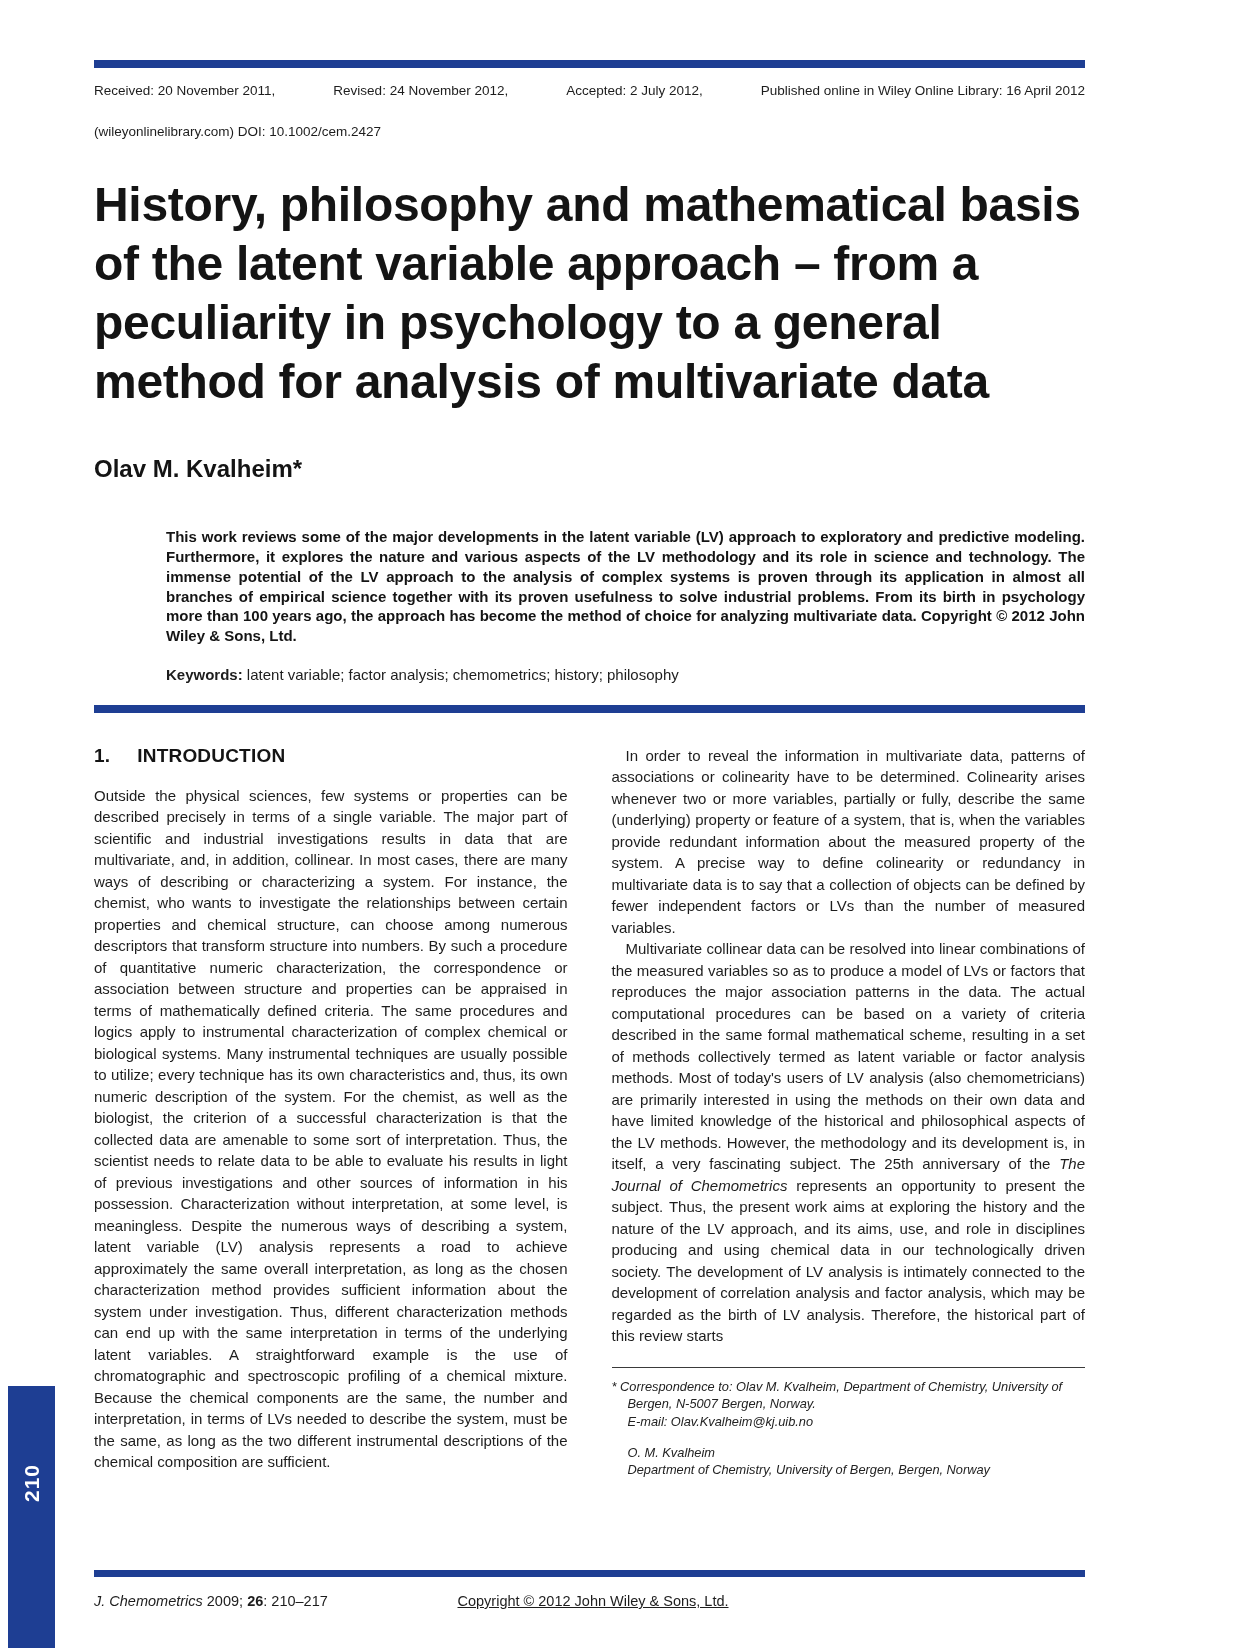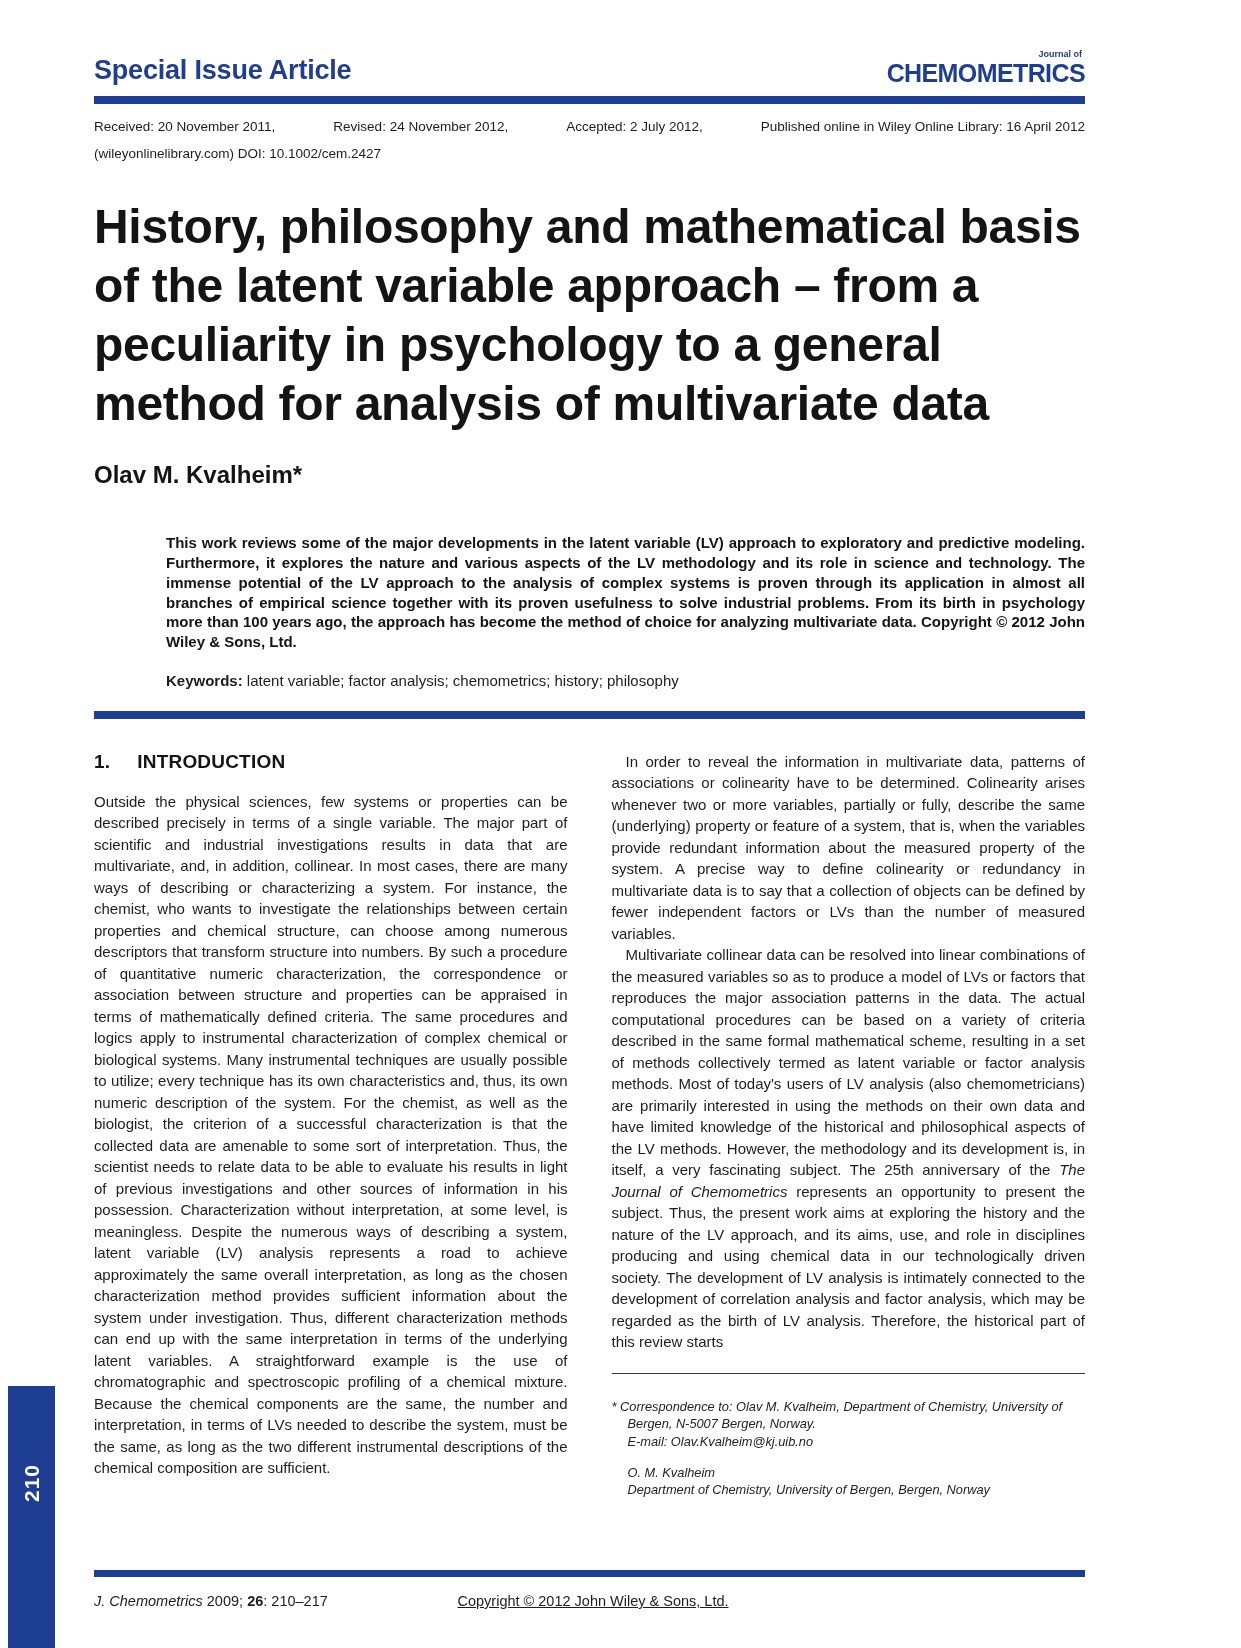--- a/index.html
+++ b/index.html
@@ -18,42 +18,42 @@
 
   
   .header-row { display:flex; justify-content:space-between; align-items:flex-end; }
   .article-type { font-size:27px; font-weight:bold; color:var(--accent); letter-spacing:-0.2px; }
   .journal-logo { text-align:right; line-height:1; }
   .journal-of { font-size:9px; font-weight:bold; color:var(--accent); margin-bottom:2px; padding-right:3px; }
   .journal-name { font-size:25px; font-weight:bold; color:var(--accent); letter-spacing:-0.6px; }
   .accent-rule { height:8px; background:var(--accent); }
   .header-rule { margin-top:10px; }
   .dates-row { display:flex; justify-content:space-between; margin-top:15px; font-size:13.5px; }
-  .doi-line { margin-top:12px; font-size:13.5px; }
+  .doi-line { margin-top:26px; font-size:13.5px; }
 
   
   .article-title { margin-top:36px; font-size:48px; line-height:1.23; font-weight:bold; letter-spacing:-0.3px; color:#141414; }
-  .author-name { margin-top:28px; font-size:24px; font-weight:bold; color:#141414; }
+  .author-name { margin-top:44px; font-size:24px; font-weight:bold; color:#141414; }
   .abstract-text { margin-top:44px; margin-left:72px; font-size:15px; font-weight:bold; line-height:1.32; text-align:justify; color:#141414; }
   .keywords-line { margin-top:20px; margin-left:72px; font-size:15px; }
   .keywords-label { font-weight:bold; }
   .divider-rule { margin-top:22px; }
 
   
   .main-columns { display:flex; gap:44px; margin-top:32px; }
   .col { flex:1; min-width:0; }
   .section-heading { font-size:19px; font-weight:bold; margin-bottom:18px; letter-spacing:0.2px; color:#141414; }
   .section-number { display:inline-block; margin-right:27px; }
   .body-text { font-size:15px; line-height:21.5px; text-align:justify; hyphens:auto; -webkit-hyphens:auto; }
   .indent { text-indent:14px; }
 
   
   .footnote-block { margin-top:20px; border-top:1px solid #3a3a3a; padding-top:10px;
                     font-size:12.8px; font-style:italic; line-height:17px; color:#222; }
-  .correspondence-note { padding-left:16px; text-indent:-16px;margin-top:14px; }
+  .correspondence-note { padding-left:16px; text-indent:-16px; }
   .fn-email { padding-left:16px; margin-top:1px; }
   .fn-author-block { margin-top:14px; padding-left:16px; }
 
   
   .page-tab { position:absolute; left:8px; top:1386px; width:47px; height:262px; background:var(--accent); }
   .page-num { position:absolute; top:85px; left:0; width:100%; text-align:center;
               transform:rotate(-90deg); color:#ffffff; font-weight:bold; font-size:21px; letter-spacing:1px; }
 
   
   .footer { position:absolute; left:94px; right:156px; top:1570px; }
@@ -62,27 +62,20 @@
   .citation em { font-style:italic; }
   .citation strong { font-weight:bold; }
   .copyright-text { position:absolute; left:7px; right:0; top:0; text-align:center;text-decoration:underline; }
 </style>
 </head>
 <body>
 
 <div class="page">
   <div class="content">
 
-    <div class="header-row">
-      <div class="article-type">Special Issue Article</div>
-      <div class="journal-logo">
-        <div class="journal-of">Journal of</div>
-        <div class="journal-name">CHEMOMETRICS</div>
-      </div>
-    </div>
 
     <div class="accent-rule header-rule"></div>
 
     <div class="dates-row">
       <span>Received: 20 November 2011,</span>
       <span>Revised: 24 November 2012,</span>
       <span>Accepted: 2 July 2012,</span>
       <span>Published online in Wiley Online Library: 16 April 2012</span>
     </div>
 

